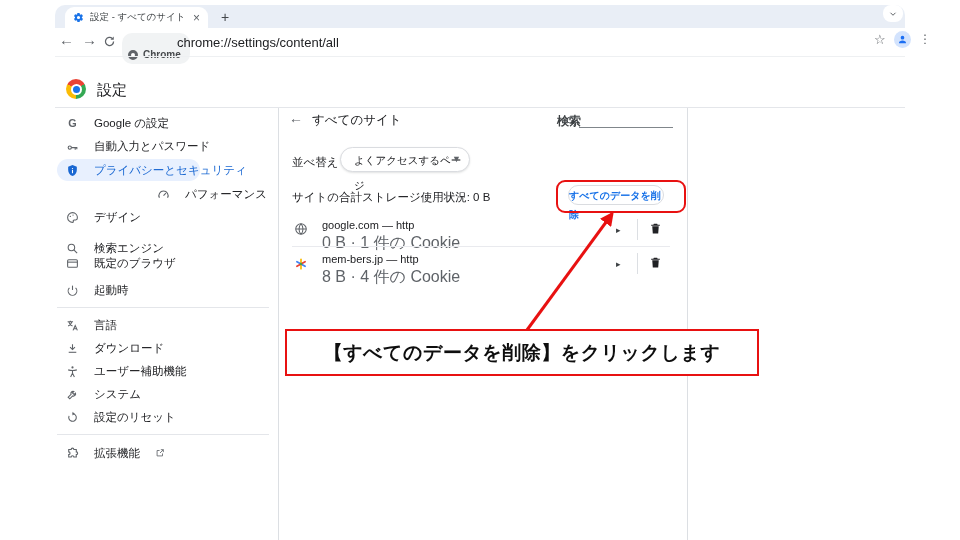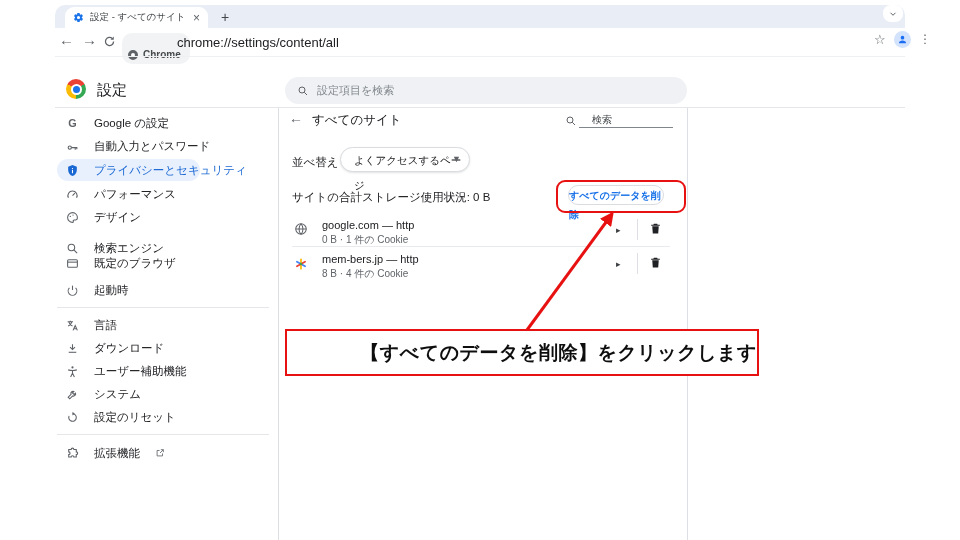--- a/index.html
+++ b/index.html
@@ -42,42 +42,42 @@
   .side-item{position:absolute;left:57px;width:210px;height:22px;display:flex;align-items:center;
              gap:15px;padding-left:9px;box-sizing:border-box;font-size:11.5px;color:#202124;
              border-radius:11px;cursor:pointer;white-space:nowrap;}
   .side-item .sicon{width:13px;height:13px;display:flex;flex:0 0 auto;}
   .side-item.selected{background:#e8f0fe;color:#1967d2;width:143px;}
   .sdiv{left:57px;width:212px;height:1px;background:#e4e6ea;}
 
   
   .back{left:289px;top:110px;font-size:14px;color:#5f6368;}
   .sub-title{left:312px;top:112px;font-size:12.5px;}
-  .sub-search-txt{left:592px;top:113px;font-size:10px;color:#3c4043;}
+  .sub-search-txt{left:557px;top:113px;font-size:12px;color:#3c4043;font-weight:bold;}
   .sub-underline{left:579px;top:127px;width:94px;height:1px;background:#80868b;}
   .sort-label{left:292px;top:155px;font-size:11.5px;}
   .sort-box{left:340px;top:147px;width:130px;height:25px;border:1px solid #dadce0;border-radius:13px;
             background:#fff;box-shadow:0 1px 2px rgba(60,64,67,.15);font-size:10.5px;line-height:25px;
             padding-left:13px;box-sizing:border-box;}
   .sort-caret{left:452px;top:147px;font-size:9px;color:#5f6368;line-height:25px;}
   .storage-txt{left:292px;top:190px;font-size:11.5px;}
   .del-btn{left:568px;top:185px;width:96px;height:20px;border:1px solid #dadce0;border-radius:10px;
            background:#fff;color:#1a73e8;font-size:10px;font-weight:bold;
            line-height:19px;box-sizing:border-box;}
   .red-rect{left:556px;top:180px;width:126px;height:29px;border:2px solid #e81111;border-radius:9px;z-index:8;}
 
   .site-name{font-size:11px;color:#202124;}
-  .site-meta{font-size:10px;color:#5f6368;}
+  .site-meta{font-size:16px;color:#5f6368;}
   .expand{font-size:9px;color:#3c4043;}
   .rowline{left:292px;top:246px;width:378px;height:1px;background:#e9eaee;}
   .minidiv{left:637px;width:1px;height:21px;background:#dcdfe3;}
 
   
   .callout{left:285px;top:329px;width:474px;height:47px;background:#fff;border:2px solid #e81111;
-           box-sizing:border-box;display:flex;align-items:center;justify-content:flex-end;
+           box-sizing:border-box;display:flex;align-items:center;justify-content:center;
            font-size:19px;font-weight:bold;color:#0e0e0e;z-index:10;letter-spacing:.5px;}
   .arrow-svg{left:0;top:0;z-index:20;pointer-events:none;}
 </style>
 </head>
 <body>
 
 <div class="frame">
 
   <div class="abs tabstrip"></div>
   <div class="abs tab">
@@ -115,27 +115,20 @@
         <path fill="#1b6ef3" d="M12 12a4 4 0 1 0 0-8 4 4 0 0 0 0 8zm0 2c-4.2 0-7.5 2.1-7.5 4.7V20h15v-1.3c0-2.6-3.3-4.7-7.5-4.7z"></path>
       </svg>
   </div>
   <div class="abs toolbar-ic" style="left:919px;top:33px;font-size:12px;">⋮</div>
 
   <div class="abs logo">
       <i></i>
       <b></b>
     </div>
   <div class="abs app-title">設定</div>
-  <div class="abs searchpill">
-    <svg viewBox="0 0 24 24" width="12" height="12">
-        <circle cx="10" cy="10" r="6" fill="none" stroke="#5f6368" stroke-width="2"></circle>
-        <path d="M14.5 14.5 20 20" stroke="#5f6368" stroke-width="2"></path>
-      </svg>
-    <span>設定項目を検索</span>
-  </div>
   <div class="abs hline" style="left:55px;top:56px;width:850px;background:#eef0f2;"></div>
   <div class="abs hline" style="left:55px;top:107px;width:850px;"></div>
   <div class="abs vline" style="left:278px;top:108px;height:432px;"></div>
   <div class="abs vline" style="left:687px;top:108px;height:432px;"></div>
 
   <div class="side-item" style="top:112px;">
     <span class="sicon">
         <svg viewBox="0 0 24 24" width="13" height="13">
           <text x="4" y="19" font-size="20" font-weight="bold" fill="#5f6368" font-family="Liberation Sans,sans-serif">G</text>
         </svg>
@@ -156,21 +149,21 @@
   <div class="side-item selected" style="top:159px;">
     <span class="sicon">
         <svg viewBox="0 0 24 24" width="13" height="13">
           <path fill="#1967d2" d="M12 2 4 5v6c0 5.3 3.4 9.8 8 11 4.6-1.2 8-5.7 8-11V5l-8-3z"></path>
           <circle cx="12" cy="8.5" r="1.2" fill="#fff"></circle>
           <rect x="11" y="11" width="2" height="6" fill="#fff"></rect>
         </svg>
       </span>
     <span>プライバシーとセキュリティ</span>
   </div>
-  <div class="side-item" style="top:183px;">
+  <div class="side-item" style="top:183px;justify-content:flex-end;">
     <span class="sicon">
         <svg viewBox="0 0 24 24" width="13" height="13">
           <g fill="none" stroke="#5f6368" stroke-width="2">
             <path d="M4.5 18a8.5 8.5 0 1 1 15 0"></path>
             <path d="M12 14l4.5-4.5"></path>
           </g>
         </svg>
       </span>
     <span>パフォーマンス</span>
   </div>

